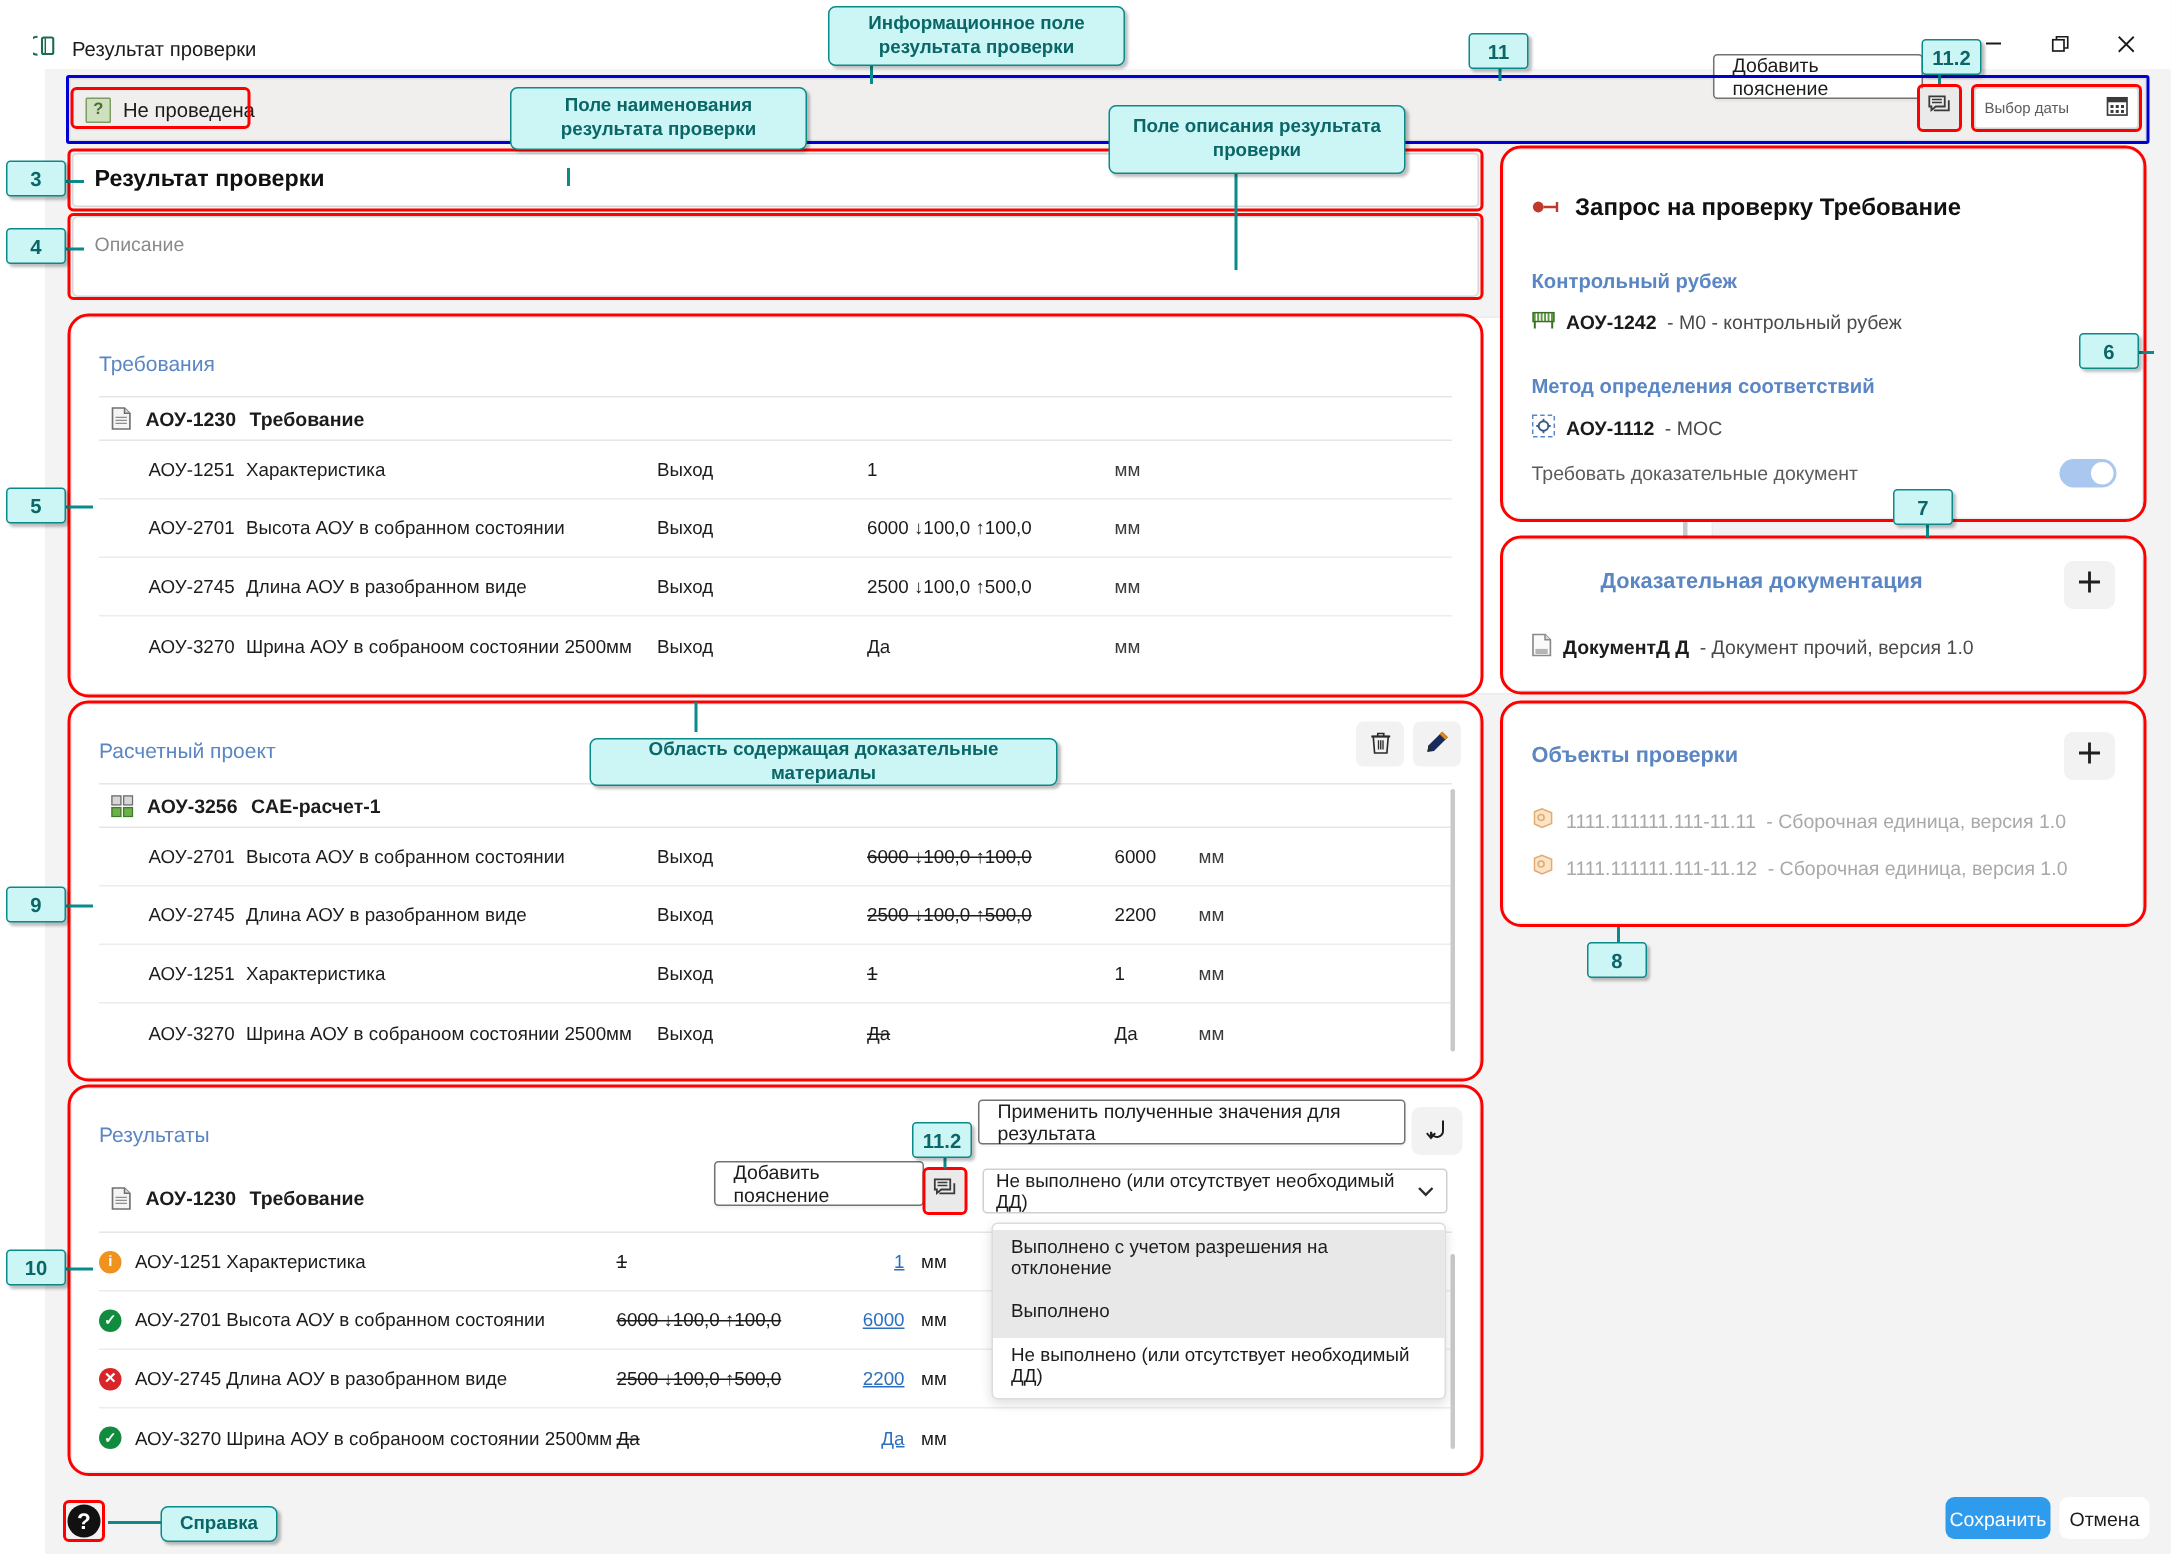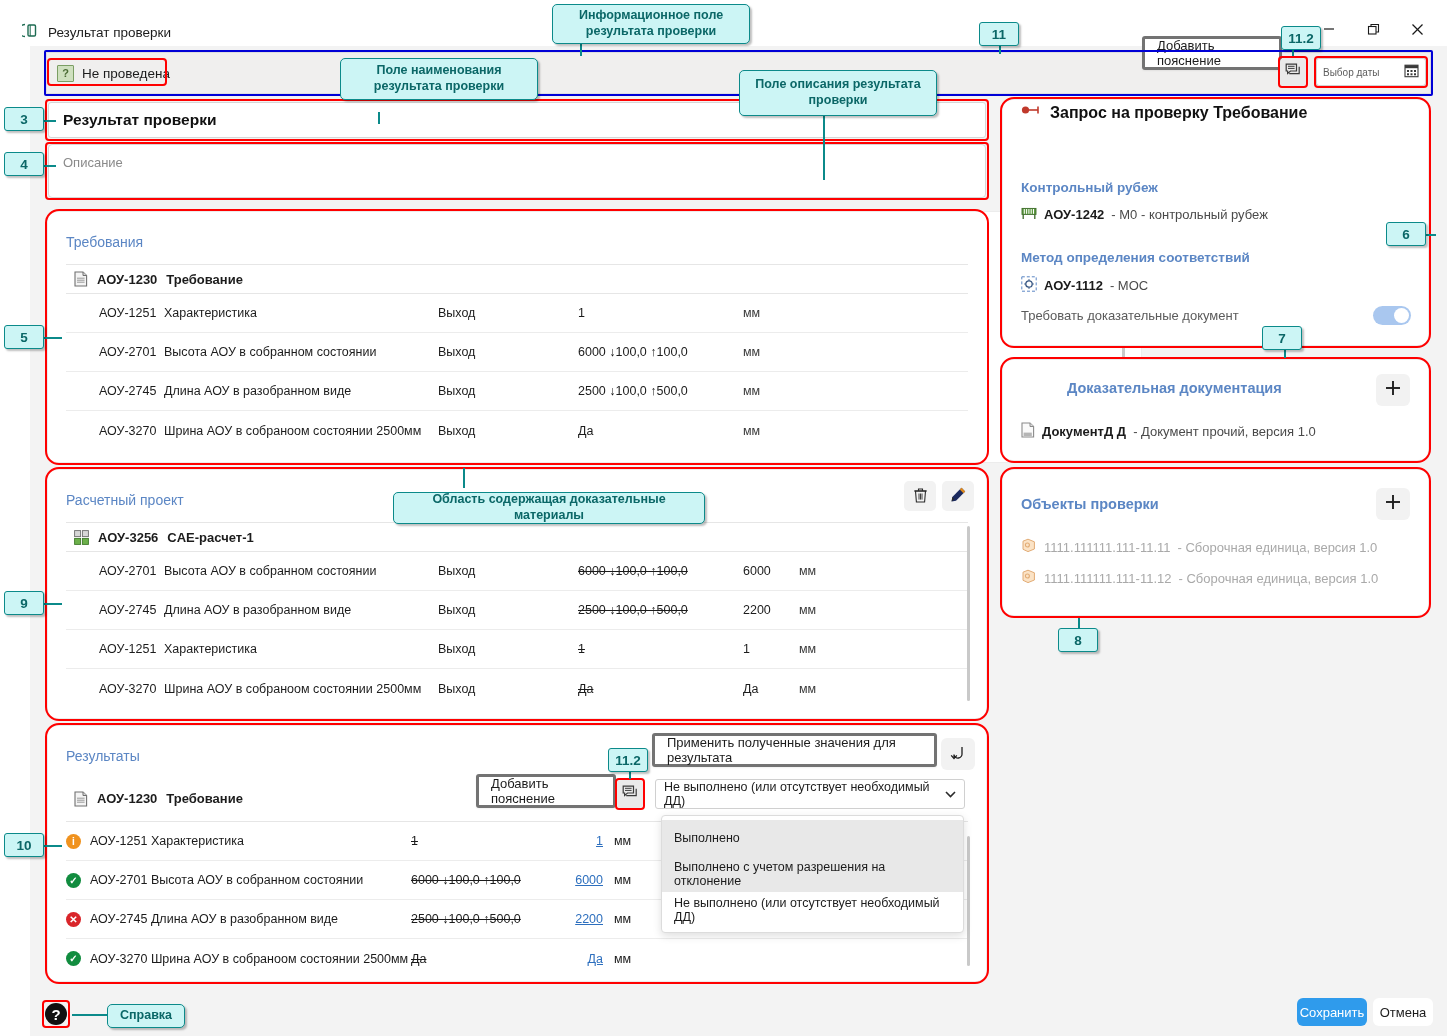--- a/index.html
+++ b/index.html
@@ -56,21 +56,21 @@
   }
   #hdr-date {
     position:absolute; left:1316px; top:58px; width:110px; height:28px;
     background:#ffffff; border:1px solid #d2d2d2; border-radius:3px;
     display:flex; align-items:center; padding:0 6px; gap:4px;
   }
   #hdr-date .dp-text { font-size:10px; color:#5c5c5c; flex:1; }
 
   
   .tooltip-box {
-    position:absolute; background:#ffffff; border:3px solid #737373;
+    position:absolute; background:#ffffff; border:1px solid #737373;
     border-radius:3px; font-size:13px; color:#1c1c1c;
     display:flex; align-items:center; padding:14px 12px;
     box-shadow:0 1px 2px rgba(0,0,0,.06);
   }
   #tt-header { left:1142px; top:36px; width:140px; height:30px; }
 
   
   #name-field {
     position:absolute; left:48px; top:102px; width:938px; height:36px;
     background:#ffffff; border:1px solid #d6d6d6; border-radius:3px;
@@ -526,27 +526,27 @@
 <div id="dd-closed">
   <span style="flex:1;">Не выполнено (или отсутствует необходимый ДД)</span>
   <span>
     <svg width="11" height="8" viewBox="0 0 11 8">
         <path d="M1 2 L5.5 6.5 L10 2" fill="none" stroke="#2b2b2b" stroke-width="1.6"></path>
       </svg>
   </span>
 </div>
 
 <div id="dd-list">
+  <div class="dd-item dd-hl">Выполнено с учетом разрешения на отклонение</div>
   <div class="dd-item dd-hl">Выполнено</div>
-  <div class="dd-item dd-hl">Выполнено с учетом разрешения на отклонение</div>
   <div class="dd-item">Не выполнено (или отсутствует необходимый ДД)</div>
 </div>
 
 <div class="card" style="left:1003px; top:100px; width:425px; height:245px;">
-  <div style="position:absolute; left:18px; top:4px; display:flex; align-items:flex-start; gap:9px;">
+  <div style="position:absolute; left:18px; top:30px; display:flex; align-items:center; gap:9px;">
     <span>
       <svg width="20" height="12" viewBox="0 0 20 12">
         <circle cx="4.5" cy="6" r="3.6" fill="#c0392b"></circle>
         <line x1="8" y1="6" x2="17" y2="6" stroke="#c0392b" stroke-width="1.6"></line>
         <line x1="17" y1="2.6" x2="17" y2="9.4" stroke="#c0392b" stroke-width="1.6"></line>
       </svg>
     </span>
     <span style="font-size:16px; font-weight:bold; color:#111;">Запрос на проверку Требование</span>
   </div>
 

